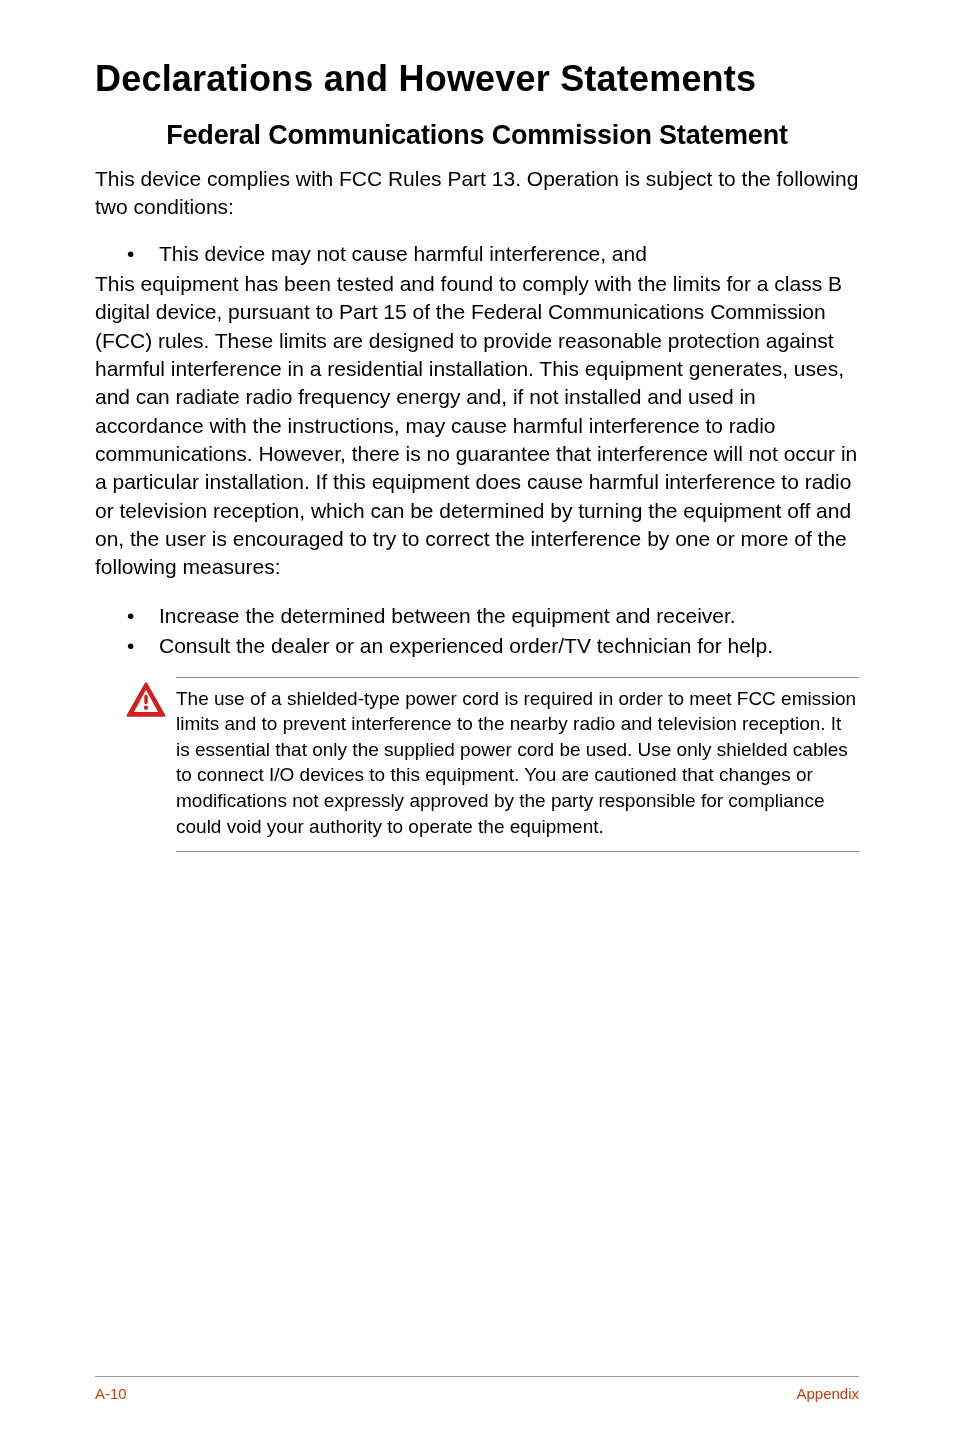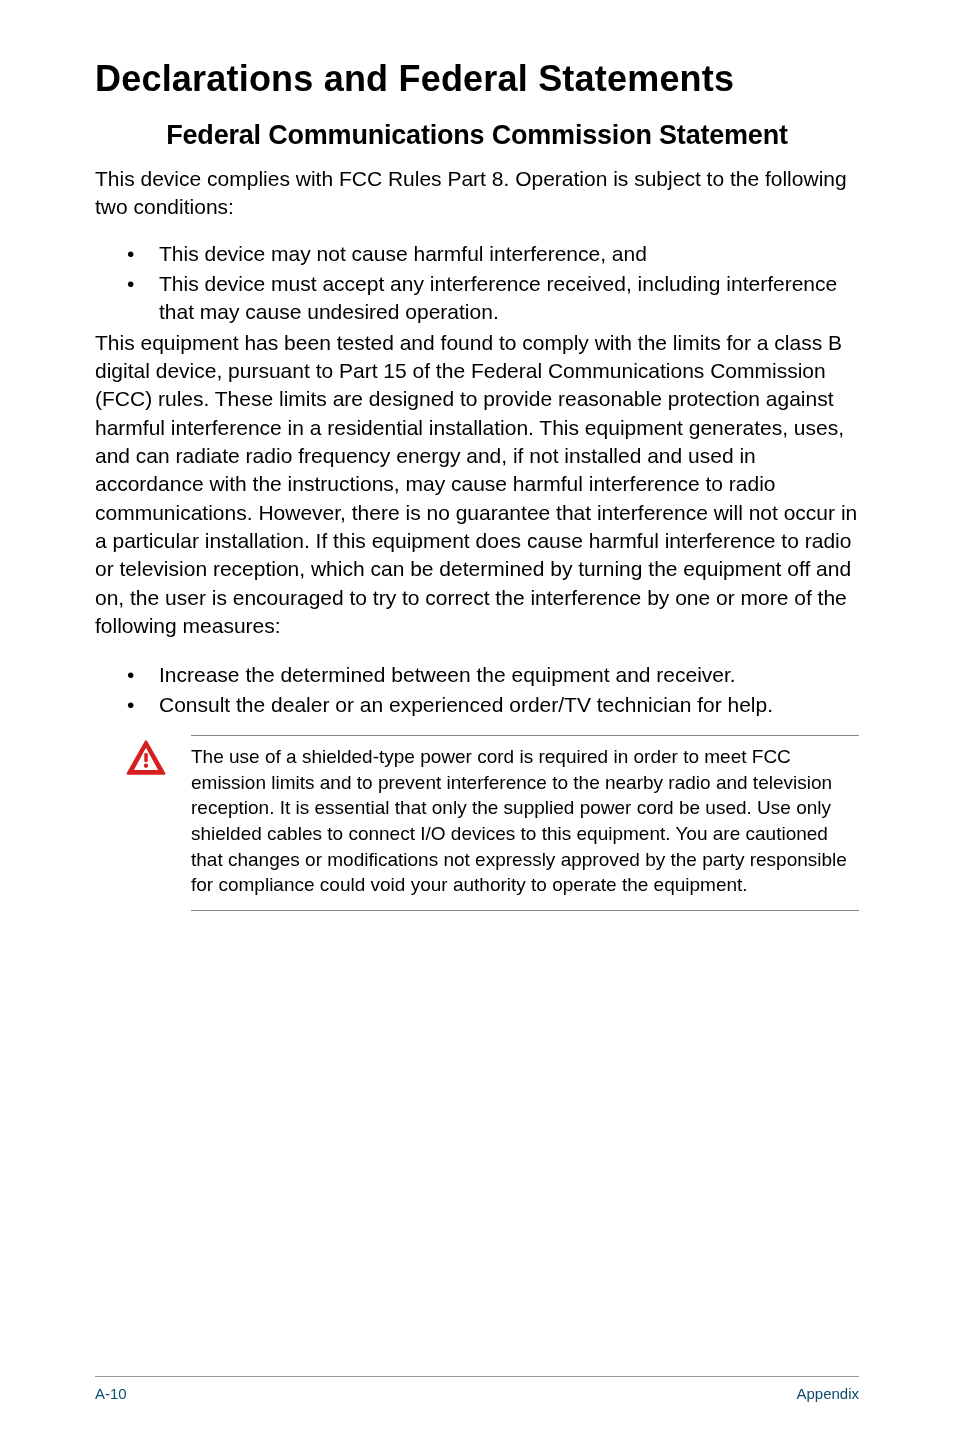--- a/index.html
+++ b/index.html
@@ -51,21 +51,21 @@
     left: 32px;
     top: 0;
   }
   .body-after-list {
     font-size: 21px;
     line-height: 1.35;
     margin-bottom: 20px;
   }
   .note-block {
     display: flex;
-    gap: 24px;
+    gap: 9px;
     margin-top: 16px;
     padding-left: 30px;
   }
   .note-icon {
     flex-shrink: 0;
     width: 42px;
     padding-top: 4px;
   }
   .note-text-wrap {
     border-top: 1px solid #888;
@@ -80,35 +80,34 @@
   .footer {
     position: absolute;
     bottom: 36px;
     left: 95px;
     right: 95px;
     border-top: 1px solid #999;
     padding-top: 8px;
     display: flex;
     justify-content: space-between;
     font-size: 15px;
-    color: #0c4a6e;
+    color: #c2410c;
   }
 </style>
 </head>
 <body>
 
-<h1 class="main-title">Declarations and Federal Statements</h1>
+<h1 class="main-title">Declarations and However Statements</h1>
 
 <h2 class="sub-title">Federal Communications Commission Statement</h2>
 
-<p class="para">This device complies with FCC Rules Part 8. Operation is subject to the following two conditions:</p>
+<p class="para">This device complies with FCC Rules Part 13. Operation is subject to the following two conditions:</p>
 
 <ul class="bullets">
   <li>This device may not cause harmful interference, and</li>
-  <li>This device must accept any interference received, including interference that may cause undesired operation.</li>
 </ul>
 
 <p class="body-after-list">This equipment has been tested and found to comply with the limits for a class B digital device, pursuant to Part 15 of the Federal Communications Commission (FCC) rules.  These limits are designed to provide reasonable protection against harmful interference in a residential installation.  This equipment generates, uses, and can radiate radio frequency energy and, if not installed and used in accordance with the instructions, may cause harmful interference to radio communications. However, there is no guarantee that interference will not occur in a particular installation. If this equipment does cause harmful interference to radio or television reception, which can be determined by turning the equipment off and on, the user is encouraged to try to correct the interference by one or more of the following measures:</p>
 
 <ul class="bullets">
   <li>Increase the determined between the equipment and receiver.</li>
   <li>Consult the dealer or an experienced order/TV technician for help.</li>
 </ul>
 
 <div class="note-block">

